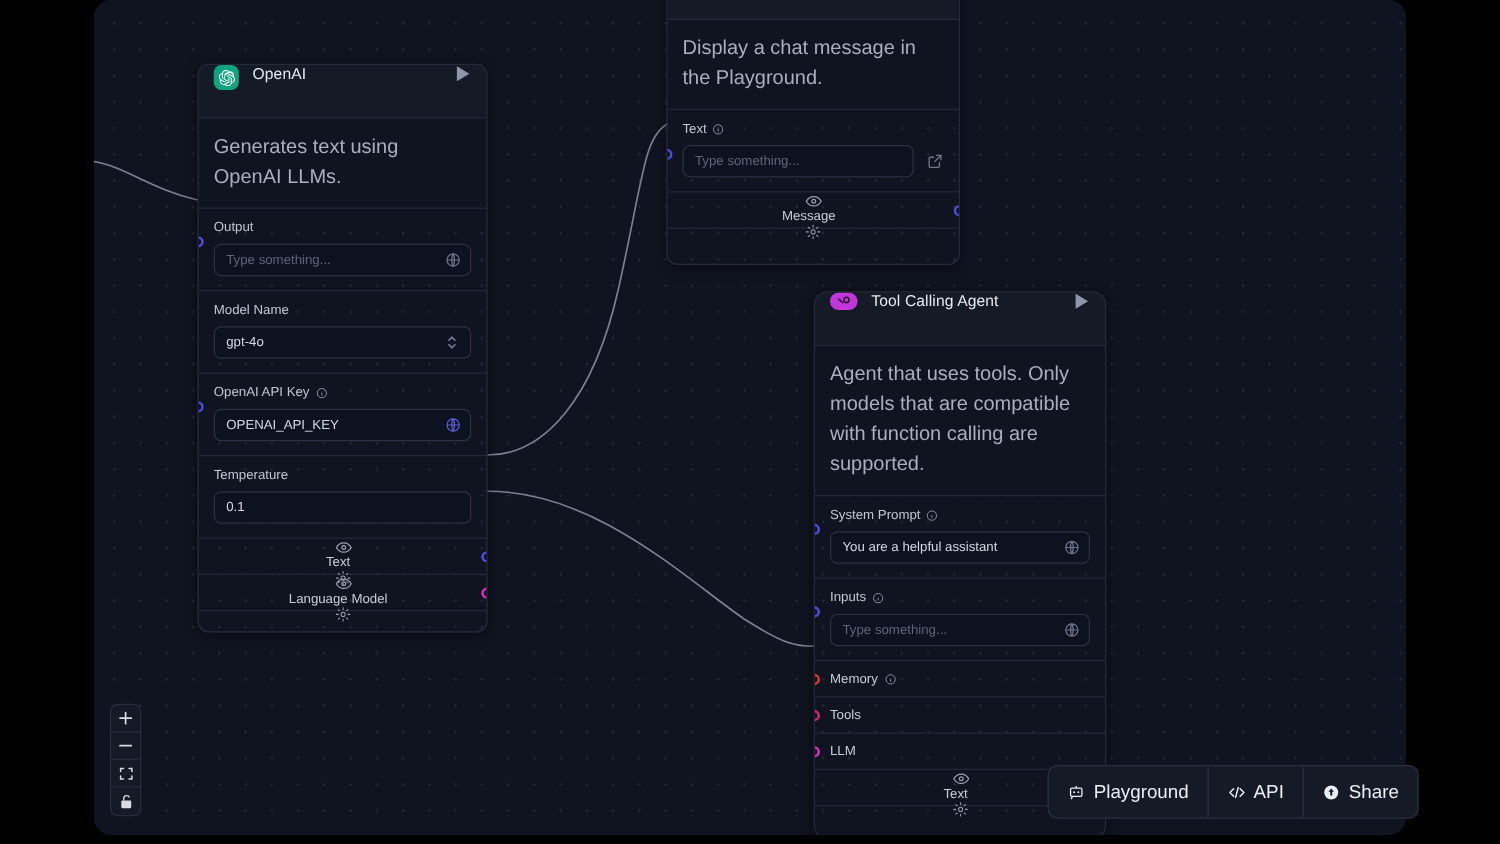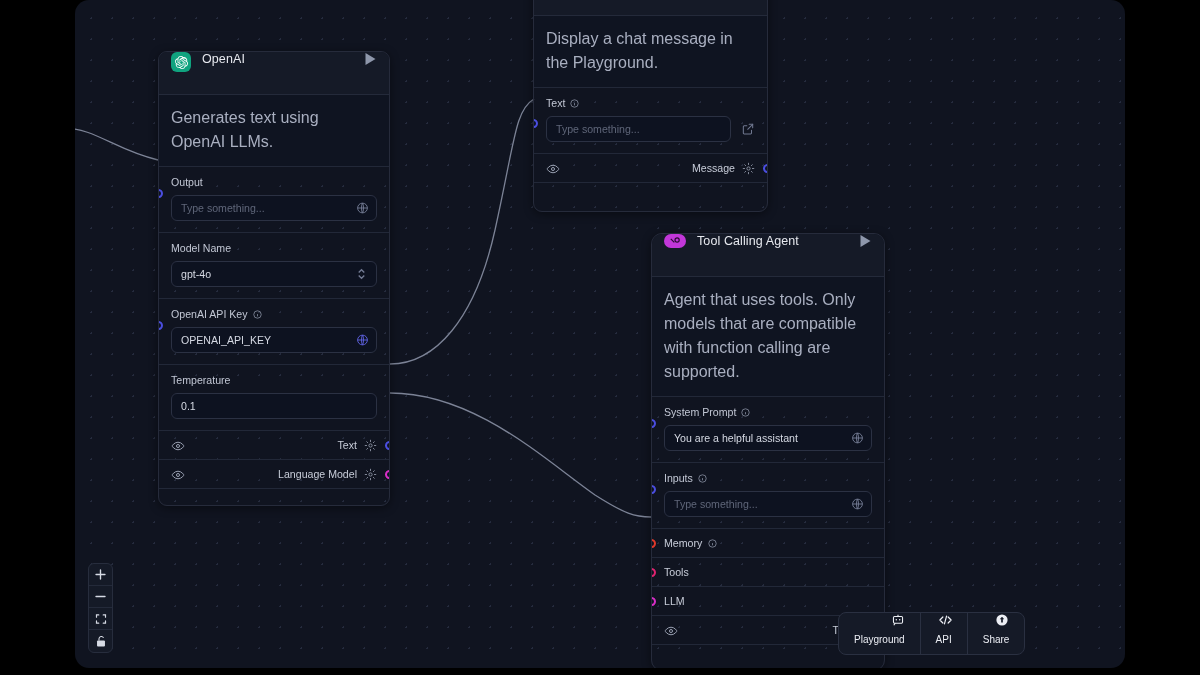--- a/index.html
+++ b/index.html
@@ -83,20 +83,21 @@
   .field-ico {
     position: absolute; right: 7px; top: 50%; transform: translateY(-50%);
     width: 13px; height: 13px; color: #6e7siz;
   }
   .out-row {
     display: flex; align-items: center;
     height: 29px; padding: 0 12px;
     background: #12182500;
     border-bottom: 1px solid #222838;
     position: relative;
+    flex-direction: column;
   }
   .out-row .spacer { flex: 1; }
   .out-name { font-size: 10.6px; color: #c8cdd9; margin-right: 7px; }
   .in-row {
     display: flex; align-items: center; gap: 6px;
     height: 29px; padding: 0 12px;
     border-bottom: 1px solid #222838;
     font-size: 10.6px; color: #c8cdd9;
     position: relative;
   }
@@ -153,25 +154,24 @@
     position: absolute; left: 838px; top: 612px;
     height: 43px;
     display: flex; align-items: stretch;
     background: #151a27;
     border: 1px solid #2a3041;
     border-radius: 8px;
     overflow: hidden;
     z-index: 30;
   }
   #toolbar .tb {
-    display: flex; align-items: flex-end; gap: 7px;
+    display: flex; align-items: center; gap: 7px;
     padding: 0 15px;
-    font-size: 10px; color: #eceef4;
+    font-size: 15px; color: #eceef4;
     border-right: 1px solid #2a3041;
-    flex-direction: column;
   }
   #toolbar .tb:last-child { border-right: none; }
   .ticon { width: 14px; height: 14px; color: #eceef4; }
   svg { display: block; }
 </style>
 </head>
 <body>
 
 <div id="app">
 

